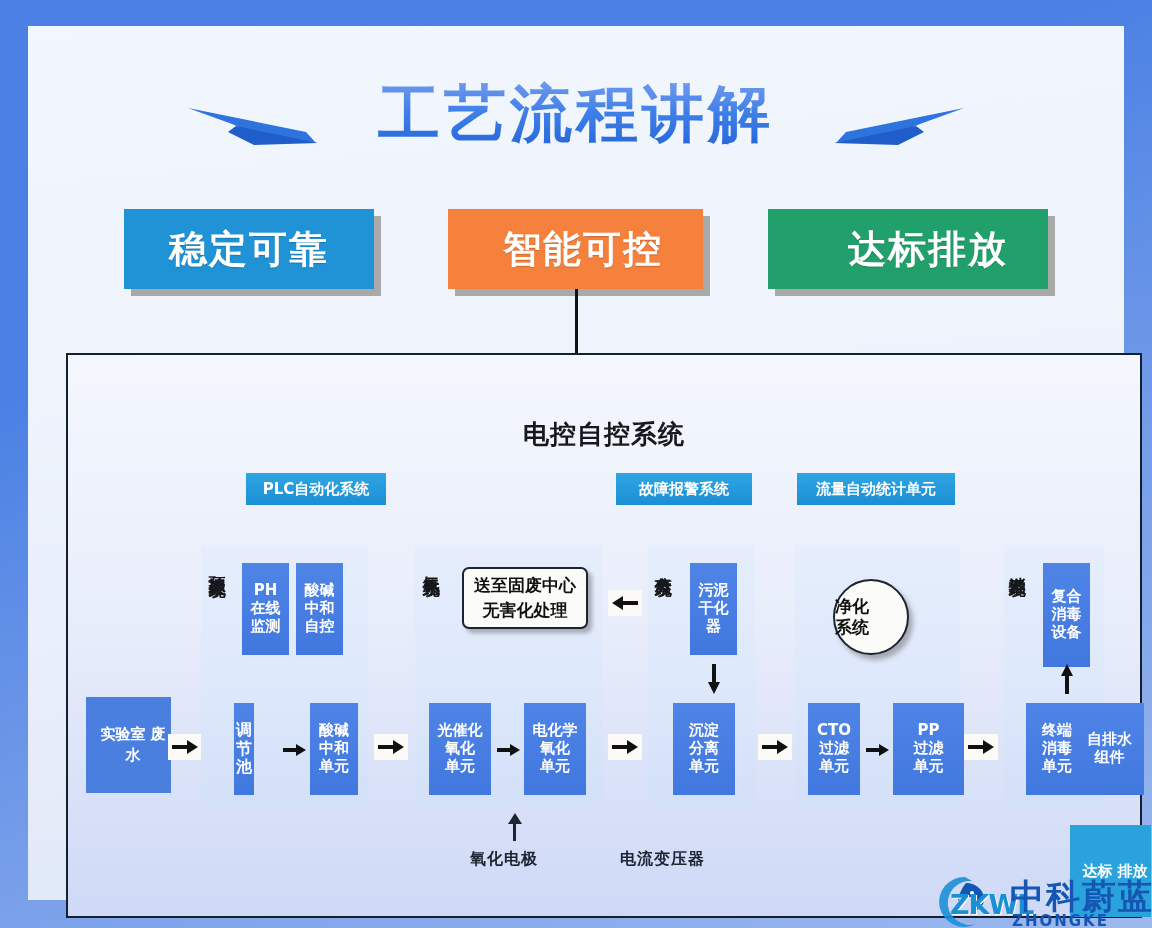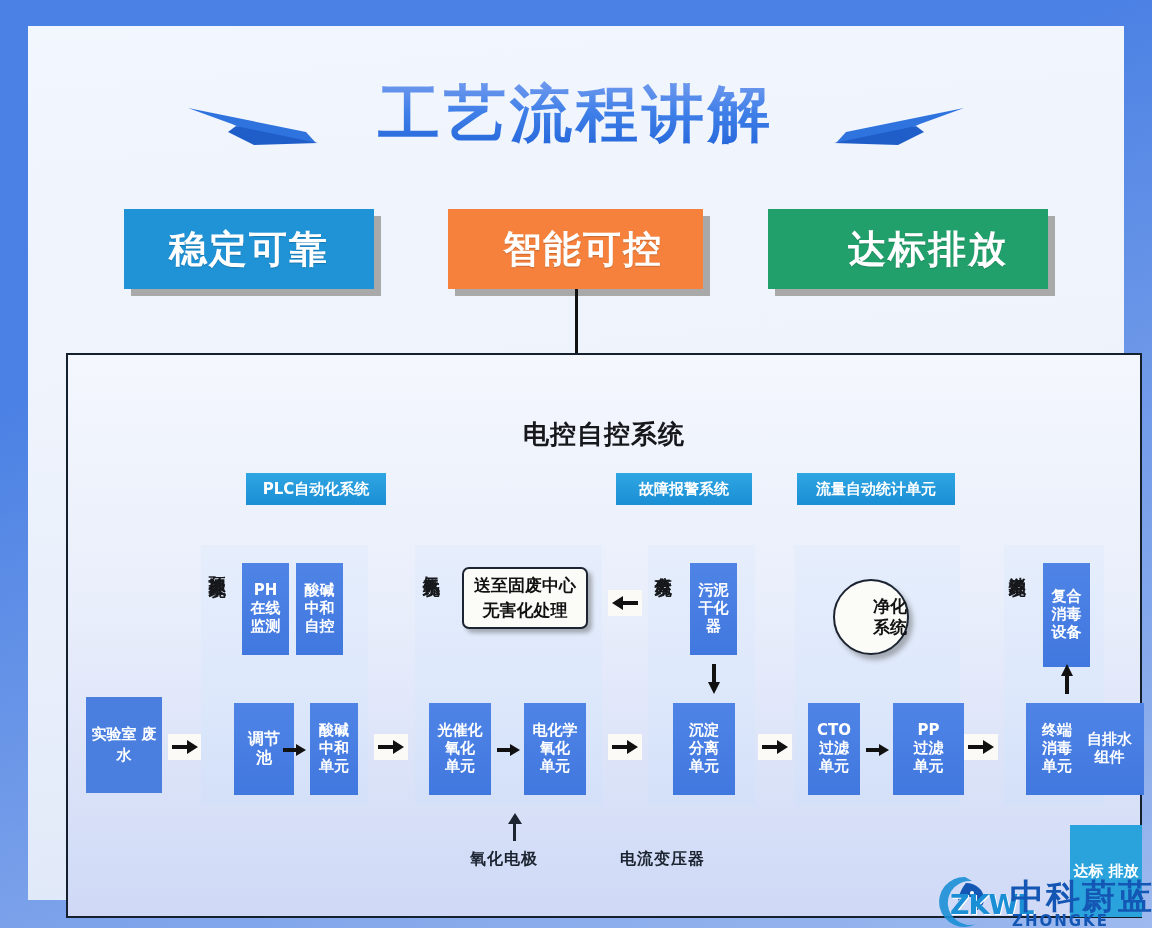--- a/index.html
+++ b/index.html
@@ -124,31 +124,32 @@
     box-shadow:4px 4px 4px rgba(90,90,90,.45);
     display:flex;flex-direction:column;align-items:center;justify-content:center;
     font-size:17px;font-weight:bold;color:#111;line-height:1.45;
     font-family:"DejaVu Sans","Liberation Sans",sans-serif;box-sizing:border-box;
   }
 
   
   .circle{
     position:absolute;border-radius:50%;background:#fbfbf8;border:2px solid #1b2430;
     box-shadow:4px 5px 5px rgba(90,90,90,.45);
-    display:flex;flex-direction:column;align-items:flex-end;justify-content:center;
+    display:flex;flex-direction:column;align-items:flex-start;justify-content:center;
     font-size:17px;font-weight:bold;color:#111;line-height:1.25;
     font-family:"DejaVu Sans","Liberation Sans",sans-serif;box-sizing:border-box;
   }
 
   
   .drop{
     position:absolute;
     display:flex;flex-direction:column;align-items:center;justify-content:center;
     color:#fff;font-weight:bold;text-align:center;line-height:1.4;
     font-family:"DejaVu Sans","Liberation Sans",sans-serif;
+    padding-left:9px;
   }
   .dropbody{
     position:absolute;left:0;top:0;width:100%;height:100%;
   }
   .dropbody::before{
     content:"";position:absolute;left:12%;top:0;width:76%;height:76%;
     background:inherit;border-radius:50% 50% 0 50%;transform:rotate(45deg);
   }
   .drop-txt{position:relative;z-index:2;}
 
@@ -245,21 +246,21 @@
         <div class="box" style="left:174px;top:18px;width:47px;height:92px;font-size:15px;">
           <span>PH</span>
           <span>在线</span>
           <span>监测</span>
         </div>
         <div class="box" style="left:228px;top:18px;width:47px;height:92px;font-size:15px;">
           <span>酸碱</span>
           <span>中和</span>
           <span>自控</span>
         </div>
-        <div class="box" style="left:166px;top:158px;width:60px;height:92px;font-size:16px;">
+        <div class="box" style="left:166px;top:158px;width:20px;height:92px;font-size:16px;">
           <span>调节</span>
           <span>池</span>
         </div>
         <div class="arr-s" style="left:212px;top:194px;">
           <svg width="24" height="14" viewBox="0 0 24 14">
               <path d="M0 5h13V1l10 6-10 6V9H0z" fill="#111"></path>
             </svg>
         </div>
         <div class="box" style="left:242px;top:158px;width:48px;height:92px;font-size:15px;">
           <span>酸碱</span>

